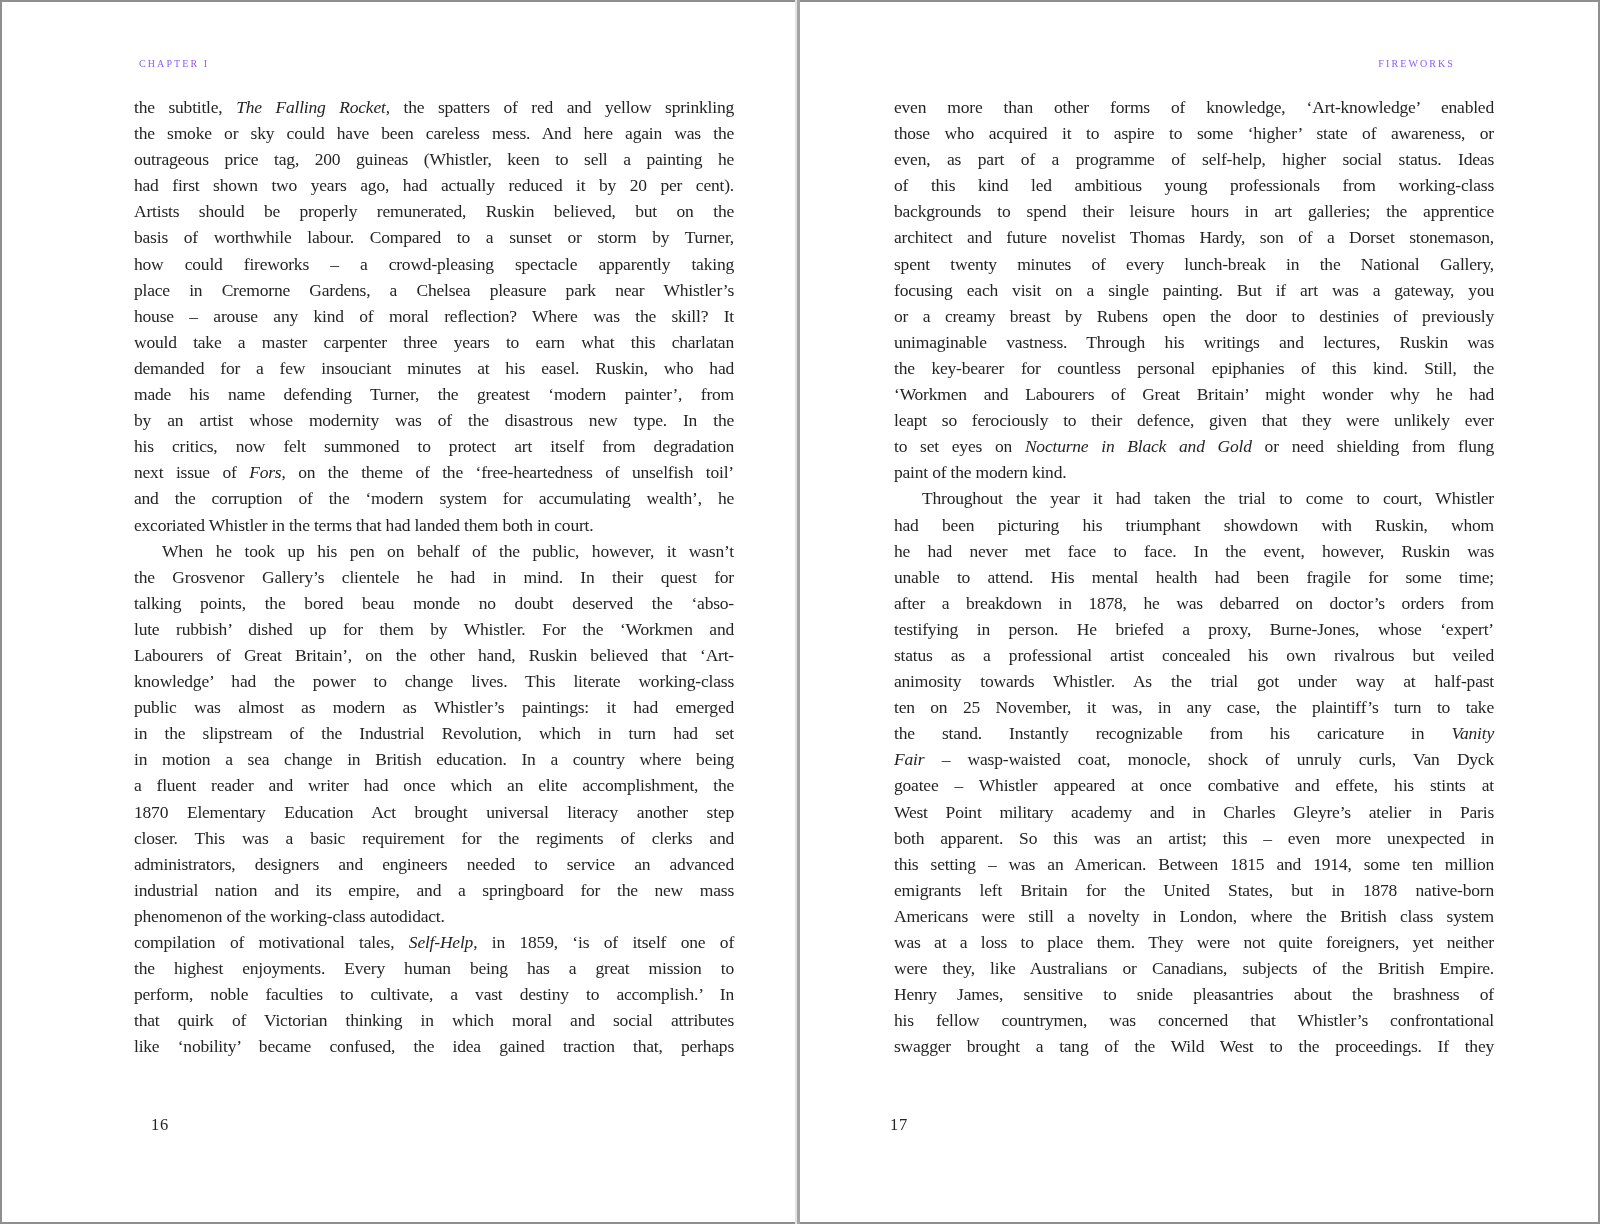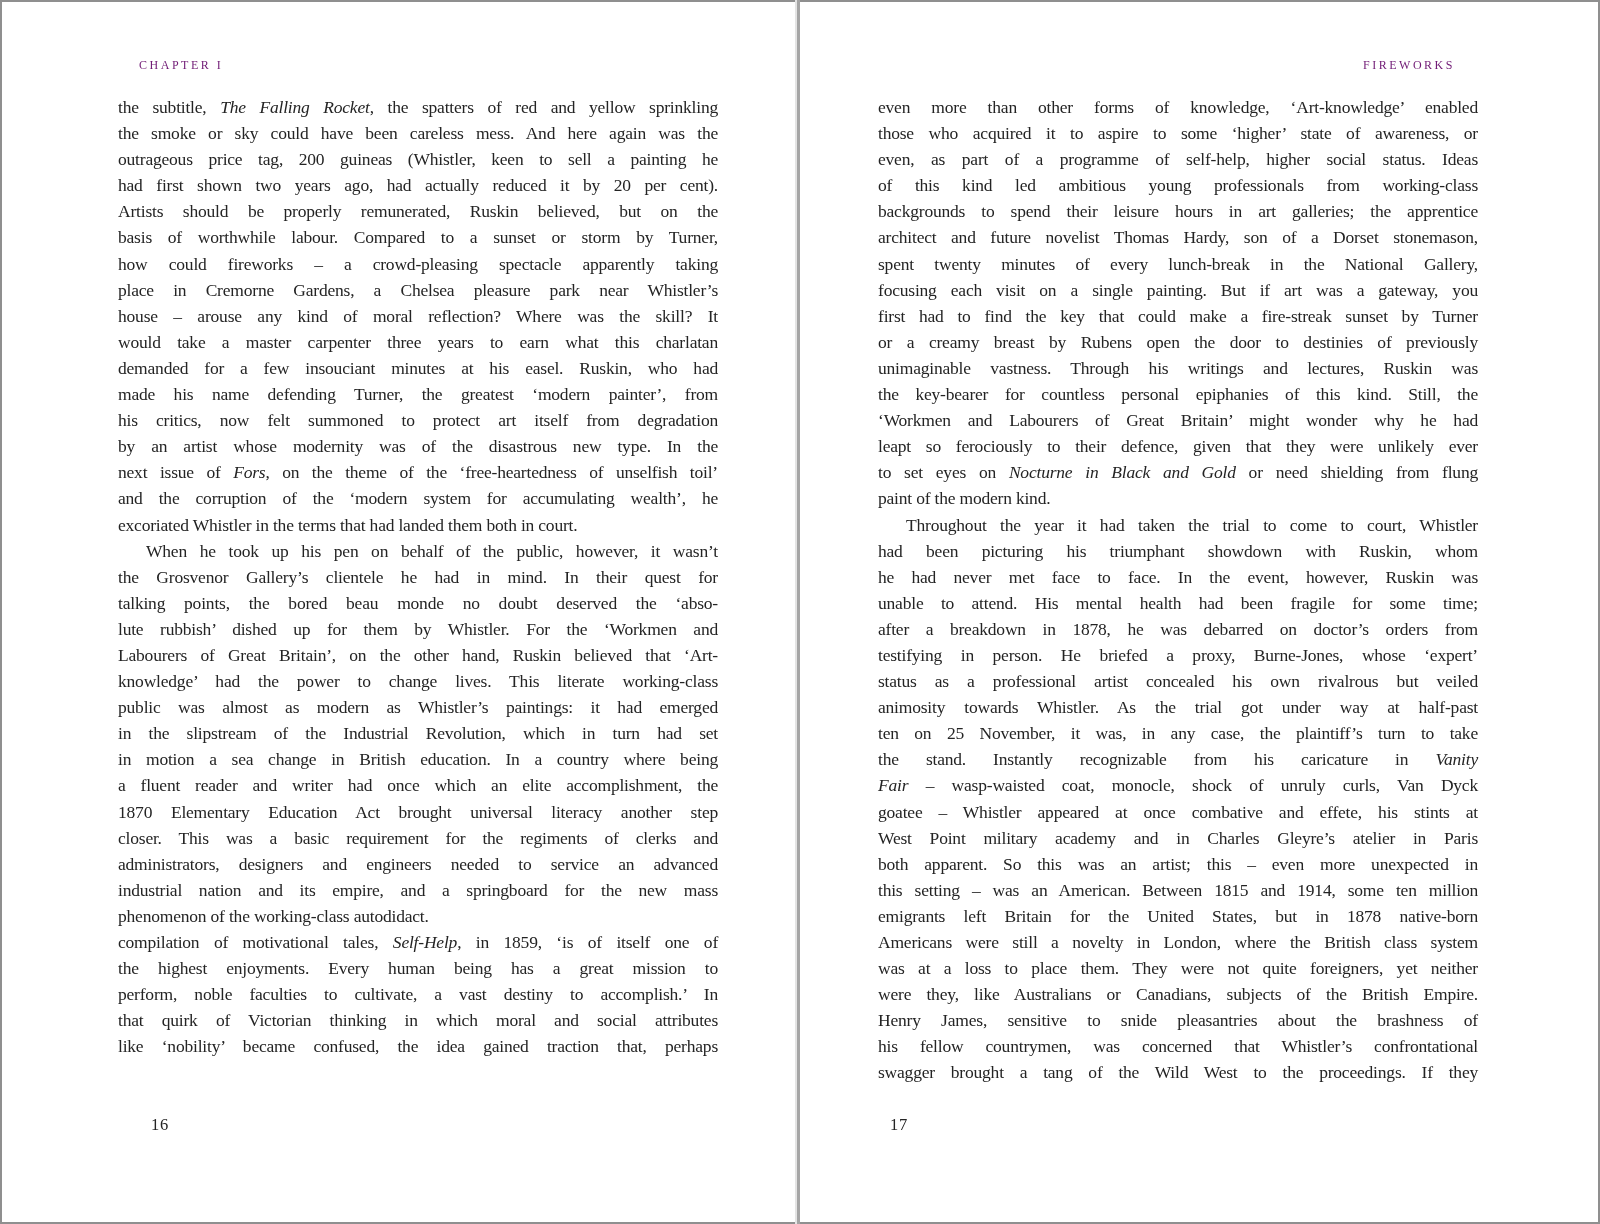--- a/index.html
+++ b/index.html
@@ -15,28 +15,28 @@
   .gutter{
     position:absolute;top:0;bottom:0;left:795px;width:3px;
     background:#a5a5a5;
     border-left:2px solid #e4e4e4;
   }
   .page{position:absolute;top:0;height:1224px;width:600px;}
   .page-left{left:118px;}
   .page-right{left:878px;}
   .running-header{
     position:absolute;top:58px;left:0;right:0;
-    font-size:12px;
+    font-size:10px;
     letter-spacing:0.21em;
-    color:#701a75;
+    color:#8b5cf6;
   }
   .page-left .running-header{padding-left:21px;}
   .page-right .running-header{text-align:right;padding-right:23px;}
   .textblock{
-    position:absolute;top:94px;left:0;width:600px;
+    position:absolute;top:94px;left:16px;width:600px;
     font-size:17.5px;
     line-height:26.1px;
     letter-spacing:-0.2px;
   }
   .line{
     text-align:justify;
     text-align-last:justify;
     text-justify:inter-word;
     white-space:nowrap;
   }
@@ -66,22 +66,22 @@
           <div class="line">outrageous price tag, 200 guineas (Whistler, keen to sell a painting he</div>
           <div class="line">had first shown two years ago, had actually reduced it by 20 per cent).</div>
           <div class="line">Artists should be properly remunerated, Ruskin believed, but on the</div>
           <div class="line">basis of worthwhile labour. Compared to a sunset or storm by Turner,</div>
           <div class="line">how could fireworks – a crowd-pleasing spectacle apparently taking</div>
           <div class="line">place in Cremorne Gardens, a Chelsea pleasure park near Whistler’s</div>
           <div class="line">house – arouse any kind of moral reflection? Where was the skill? It</div>
           <div class="line">would take a master carpenter three years to earn what this charlatan</div>
           <div class="line">demanded for a few insouciant minutes at his easel. Ruskin, who had</div>
           <div class="line">made his name defending Turner, the greatest ‘modern painter’, from</div>
+          <div class="line">by an artist whose modernity was of the disastrous new type. In the</div>
           <div class="line">his critics, now felt summoned to protect art itself from degradation</div>
-          <div class="line">by an artist whose modernity was of the disastrous new type. In the</div>
           <div class="line">next issue of <i>Fors</i>, on the theme of the ‘free-heartedness of unselfish toil’</div>
           <div class="line">and the corruption of the ‘modern system for accumulating wealth’, he</div>
           <div class="line para-end">excoriated Whistler in the terms that had landed them both in court.</div>
         </div>
         <div class="para">
           <div class="line indent">When he took up his pen on behalf of the public, however, it wasn’t</div>
           <div class="line">the Grosvenor Gallery’s clientele he had in mind. In their quest for</div>
           <div class="line">talking points, the bored beau monde no doubt deserved the ‘abso-</div>
           <div class="line">lute rubbish’ dished up for them by Whistler. For the ‘Workmen and</div>
           <div class="line">Labourers of Great Britain’, on the other hand, Ruskin believed that ‘Art-</div>
@@ -114,21 +114,20 @@
     <div class="textblock" id="right-text">
         <div class="para">
           <div class="line">even more than other forms of knowledge, ‘Art-knowledge’ enabled</div>
           <div class="line">those who acquired it to aspire to some ‘higher’ state of awareness, or</div>
           <div class="line">even, as part of a programme of self-help, higher social status. Ideas</div>
           <div class="line">of this kind led ambitious young professionals from working-class</div>
           <div class="line">backgrounds to spend their leisure hours in art galleries; the apprentice</div>
           <div class="line">architect and future novelist Thomas Hardy, son of a Dorset stonemason,</div>
           <div class="line">spent twenty minutes of every lunch-break in the National Gallery,</div>
           <div class="line">focusing each visit on a single painting. But if art was a gateway, you</div>
-          <div class="line">first had to find the key that could make a fire-streak sunset by Turner</div>
           <div class="line">or a creamy breast by Rubens open the door to destinies of previously</div>
           <div class="line">unimaginable vastness. Through his writings and lectures, Ruskin was</div>
           <div class="line">the key-bearer for countless personal epiphanies of this kind. Still, the</div>
           <div class="line">‘Workmen and Labourers of Great Britain’ might wonder why he had</div>
           <div class="line">leapt so ferociously to their defence, given that they were unlikely ever</div>
           <div class="line">to set eyes on <i>Nocturne in Black and Gold</i> or need shielding from flung</div>
           <div class="line para-end">paint of the modern kind.</div>
         </div>
         <div class="para">
           <div class="line indent">Throughout the year it had taken the trial to come to court, Whistler</div>

